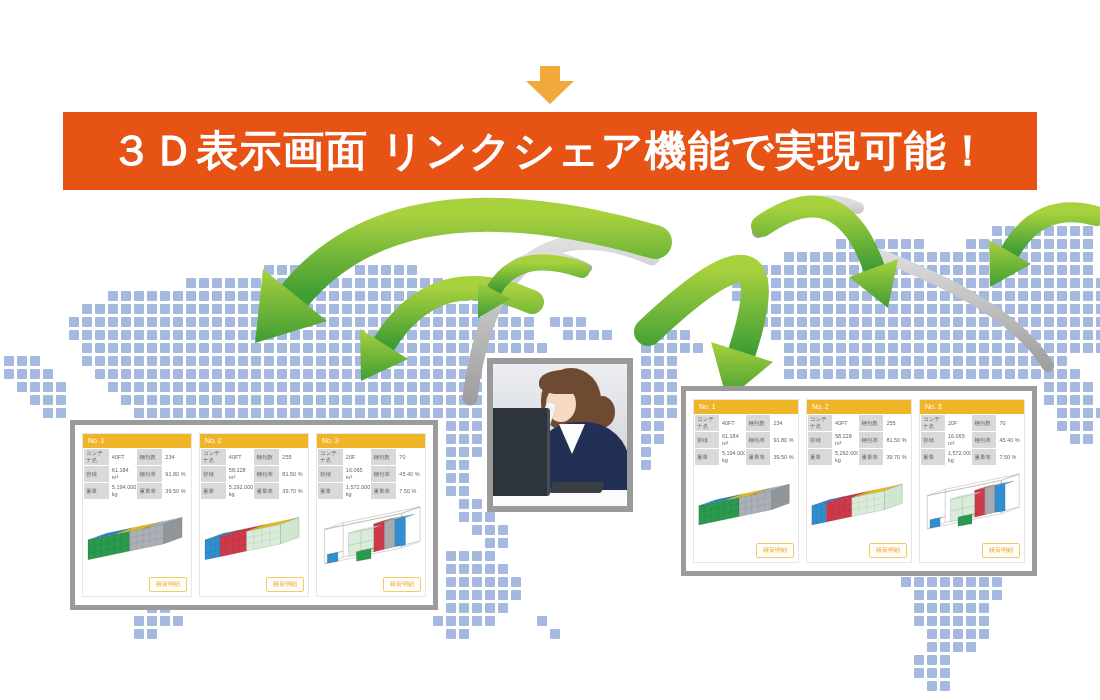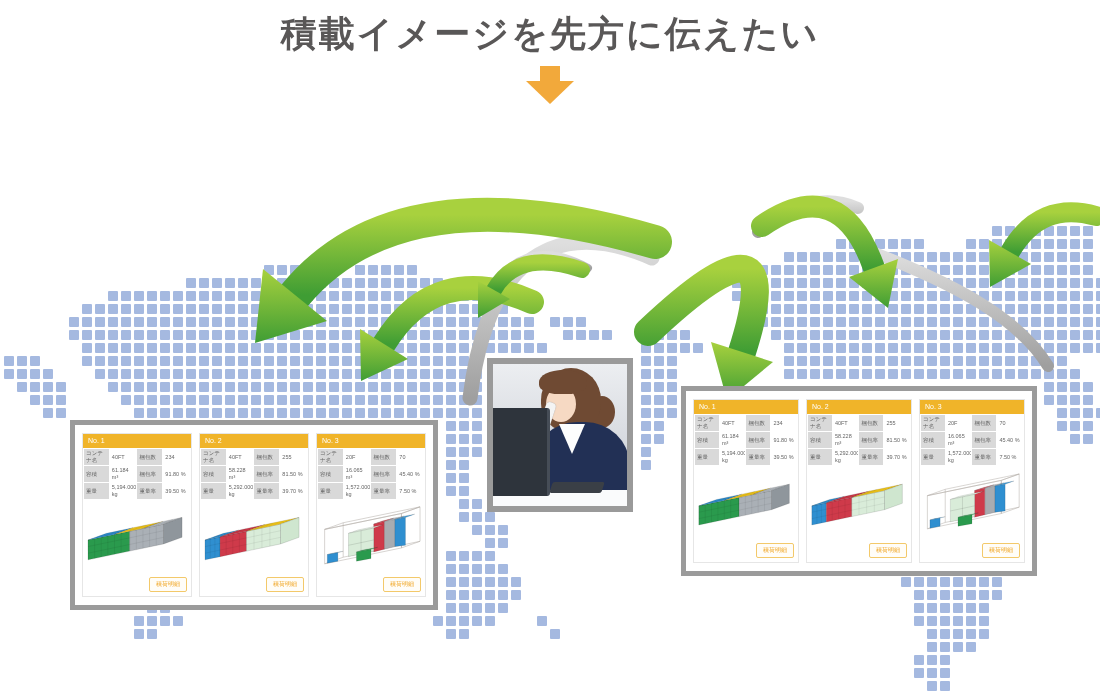--- a/index.html
+++ b/index.html
@@ -54,24 +54,26 @@
   .view svg{width:100%;height:100%;display:block;}
   .btn-row{text-align:right;padding:0 4px 4px 0;}
   .detail-btn{display:inline-block;border:1px solid #f3c want;border:1px solid #f3c96a;color:#f0a41f;
          font-size:6px;padding:2px 6px;border-radius:2px;background:#fffdf8;cursor:pointer;}
 </style>
 </head>
 <body>
 
 <div id="stage">
 
-  <div class="title">積載イメージを先方に伝えたい</div>
   <div class="down-arrow">
     <div class="stem"></div>
       <div class="head"></div>
+  </div>
+  <div class="banner">
+    <span>３Ｄ表示画面 リンクシェア機能で実現可能！</span>
   </div>
 
   <div id="map">
       <i style="left: 992px; top: 226px;"></i>
       <i style="left: 1005px; top: 226px;"></i>
       <i style="left: 1018px; top: 226px;"></i>
       <i style="left: 1031px; top: 226px;"></i>
       <i style="left: 1044px; top: 226px;"></i>
       <i style="left: 1057px; top: 226px;"></i>
       <i style="left: 1070px; top: 226px;"></i>

